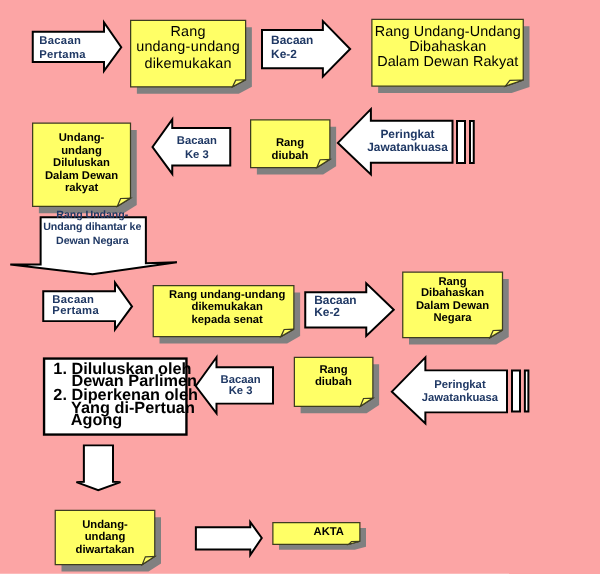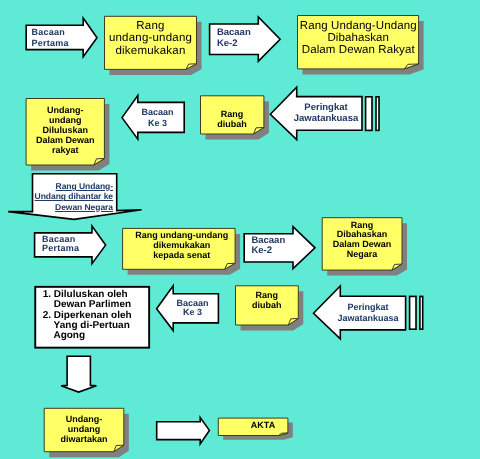--- a/index.html
+++ b/index.html
@@ -1,21 +1,21 @@
 <!DOCTYPE html>
 <html><head>
 <meta charset="utf-8">
 <title>Carta Alir Penggubalan Undang-Undang</title>
 <style>
   html,body{margin:0;padding:0;background:#ffffff;}
   body{width:480px;height:459px;overflow:hidden;
        font-family:"Liberation Sans",sans-serif;
        -webkit-font-smoothing:antialiased;
        text-rendering:geometricPrecision;}
-  #stage{position:relative;width:480px;height:459px;background:#5eead4;}
+  #stage{position:relative;width:480px;height:459px;background:#fca5a5;}
   #shapes{position:absolute;left:0;top:0;}
   .lbl{position:absolute;white-space:pre;text-align:center;transform:translateZ(0);}
   .arrowtxt{color:#1f3864;font-weight:bold;}
   .notetxt{color:#000000;}
 </style>
 </head>
 <body>
 
 <div id="stage">
 
@@ -133,40 +133,40 @@
 
 <div class="lbl arrowtxt" style="left:136.5px;top:106.9px;width:42px;font-size:9px;line-height:10.7px;">Bacaan
 Ke 3</div>
 
 <div class="lbl notetxt" style="left:200.5px;top:108.9px;width:63px;font-size:9px;line-height:10.1px;font-weight:bold;">Rang
 diubah</div>
 
 <div class="lbl arrowtxt" style="left:290px;top:102.4px;width:72px;font-size:9.5px;line-height:11px;">Peringkat
 Jawatankuasa</div>
 
-<div class="lbl arrowtxt" style="left:34.6px;top:181px;font-size:8.5px;line-height:10.3px;text-align:right;letter-spacing:-.05px;text-decoration:underline;">Rang Undang-
+<div class="lbl arrowtxt" style="left:34.6px;top:166px;font-size:8.5px;line-height:10.3px;text-align:center;letter-spacing:-.05px;">Rang Undang-
 Undang dihantar ke
 Dewan Negara</div>
 
 <div class="lbl arrowtxt" style="left:41.9px;top:234.9px;font-size:9px;line-height:8.7px;text-align:left;letter-spacing:.25px;">Bacaan
 Pertama</div>
 
 <div class="lbl notetxt" style="left:125.5px;top:229.6px;width:112.5px;font-size:9px;line-height:10px;font-weight:bold;">Rang undang-undang
 dikemukakan
 kepada senat</div>
 
 <div class="lbl arrowtxt" style="left:251.4px;top:235.6px;font-size:9.5px;line-height:10.7px;text-align:left;">Bacaan
 Ke-2</div>
 
 <div class="lbl notetxt" style="left:322px;top:220.7px;width:80px;font-size:9px;line-height:9.8px;font-weight:bold;">Rang
 Dibahaskan
 Dalam Dewan
 Negara</div>
 
-<div class="lbl notetxt" style="left:42.7px;top:290.1px;font-size:10px;line-height:10.2px;text-align:left;font-weight:bold;">1. Diluluskan oleh
+<div class="lbl notetxt" style="left:42.7px;top:290.1px;font-size:13px;line-height:10.2px;text-align:left;font-weight:bold;">1. Diluluskan oleh
     Dewan Parlimen
 2. Diperkenan oleh
     Yang di-Pertuan
     Agong</div>
 
 <div class="lbl arrowtxt" style="left:171.5px;top:298.7px;width:42px;font-size:9px;line-height:9.3px;">Bacaan
 Ke 3</div>
 
 <div class="lbl notetxt" style="left:235.5px;top:290.2px;width:62.5px;font-size:9px;line-height:10px;font-weight:bold;">Rang
 diubah</div>

